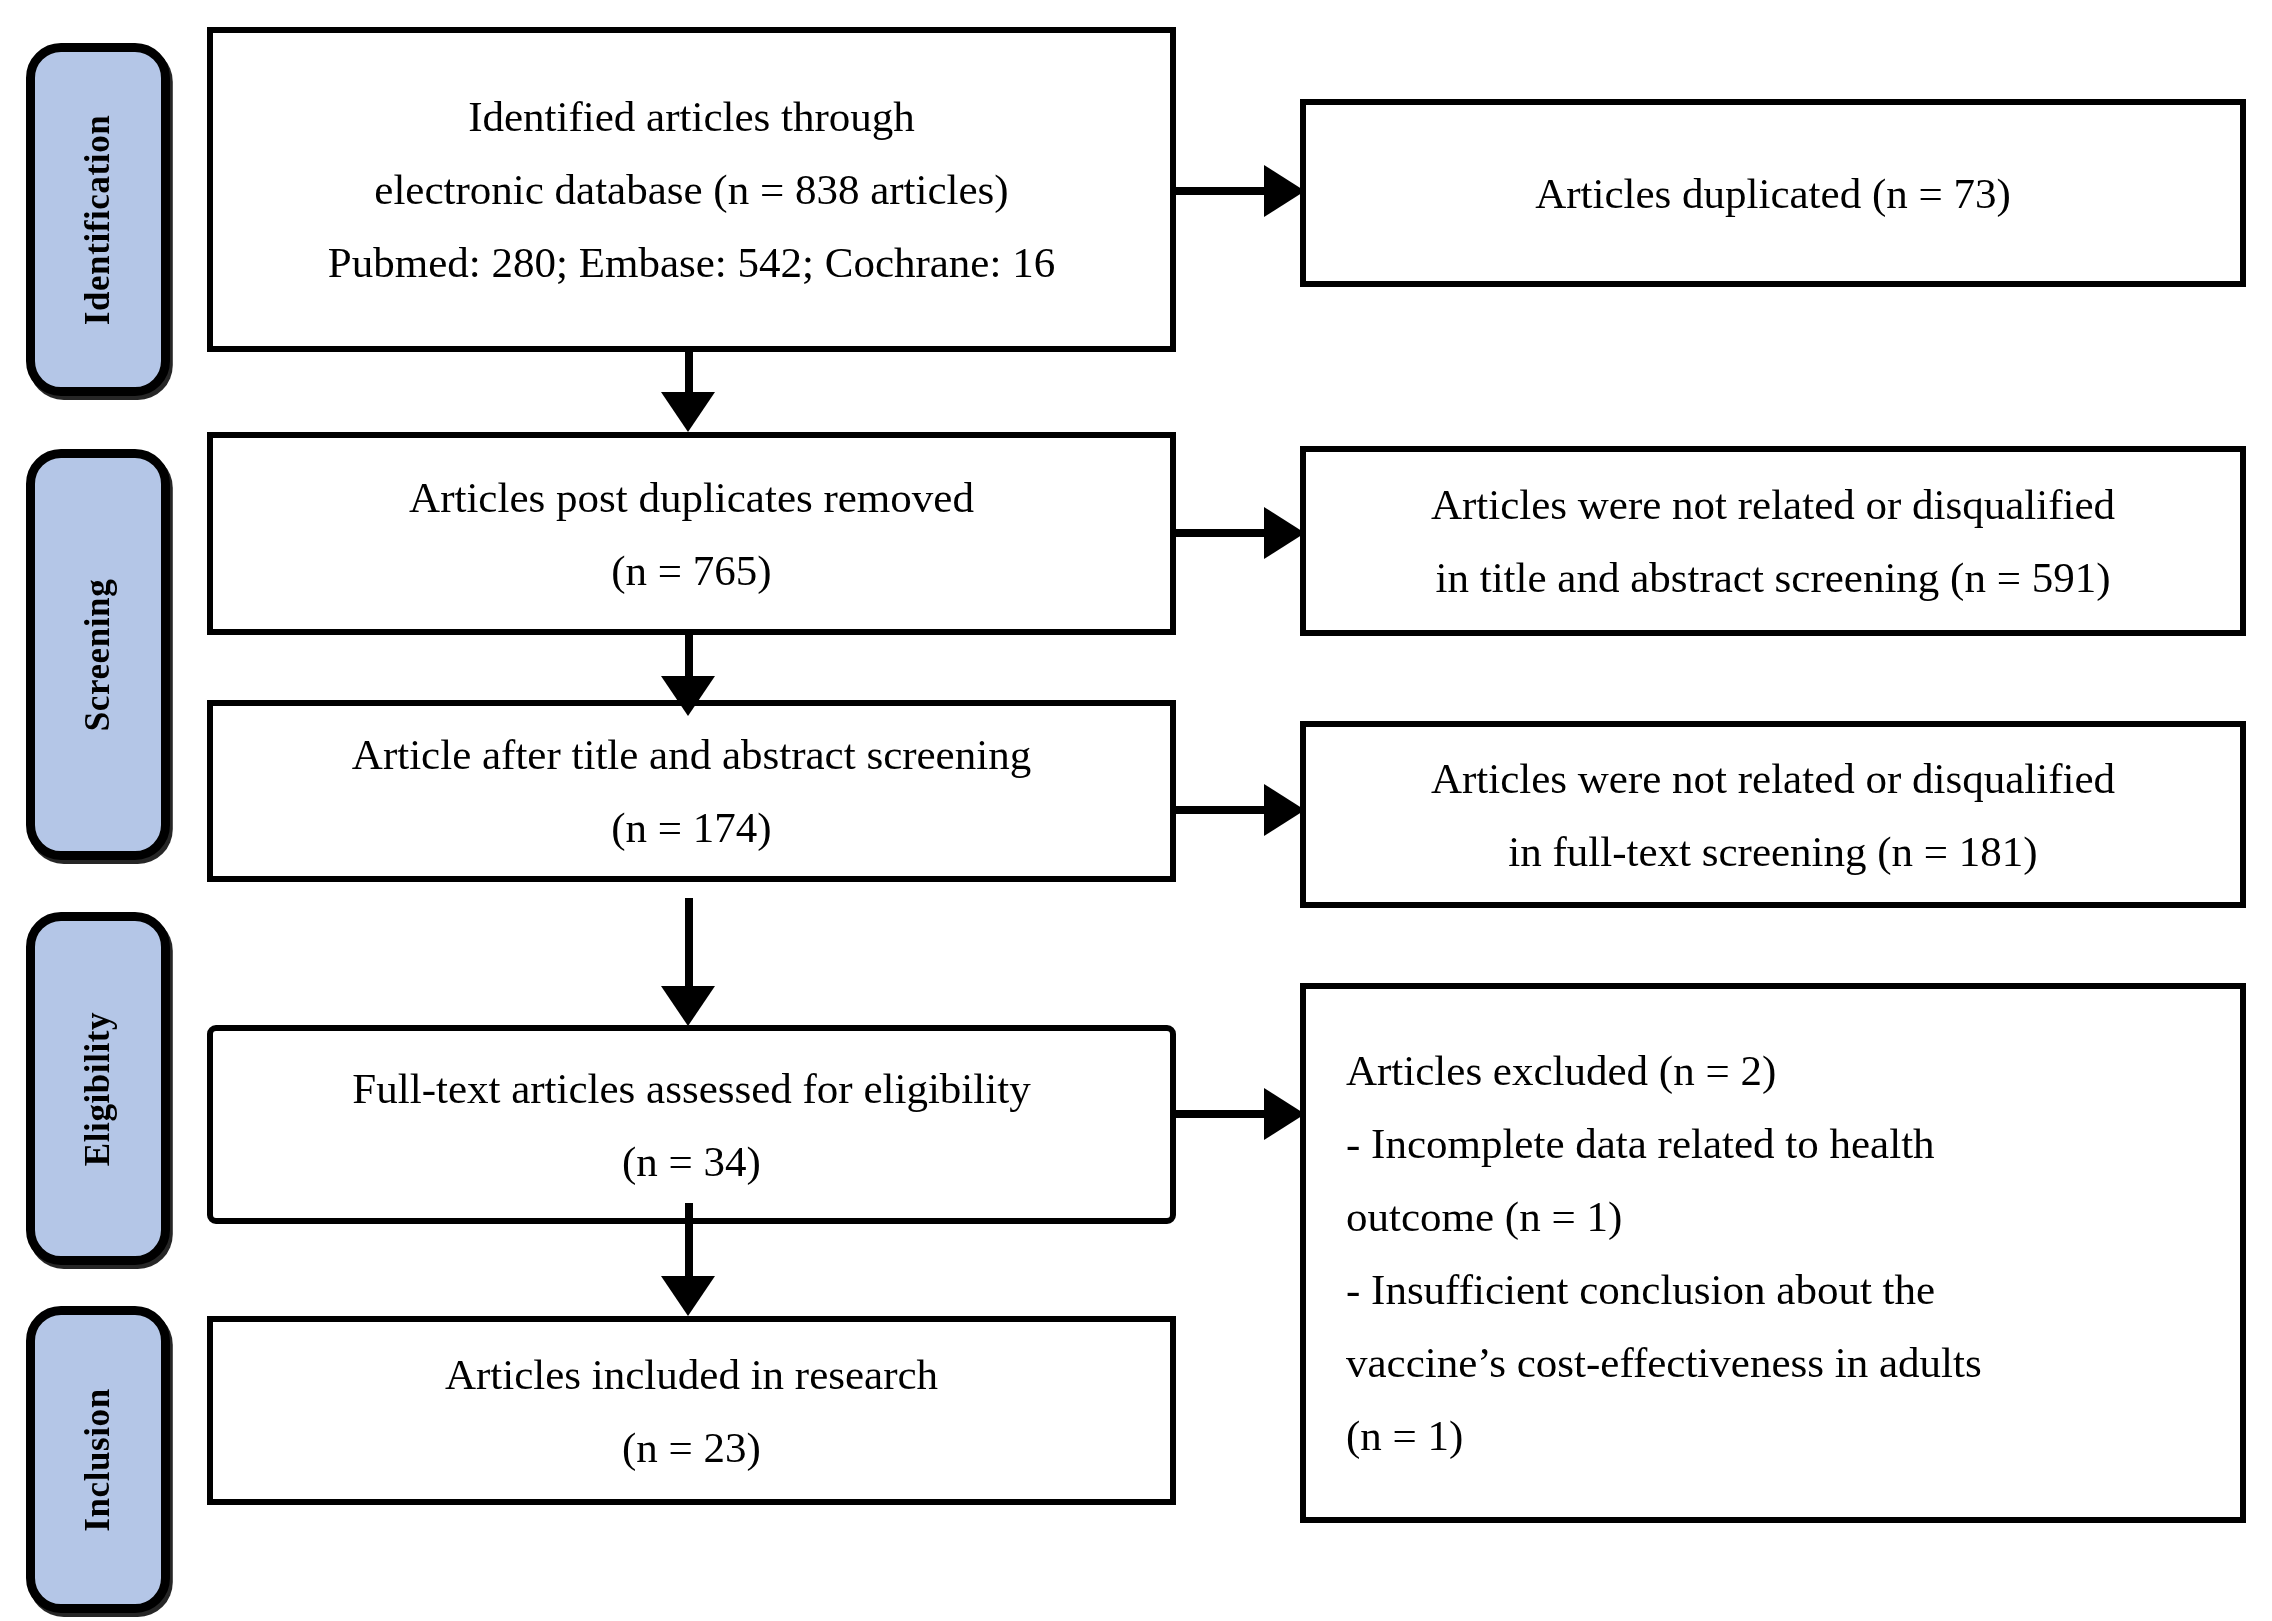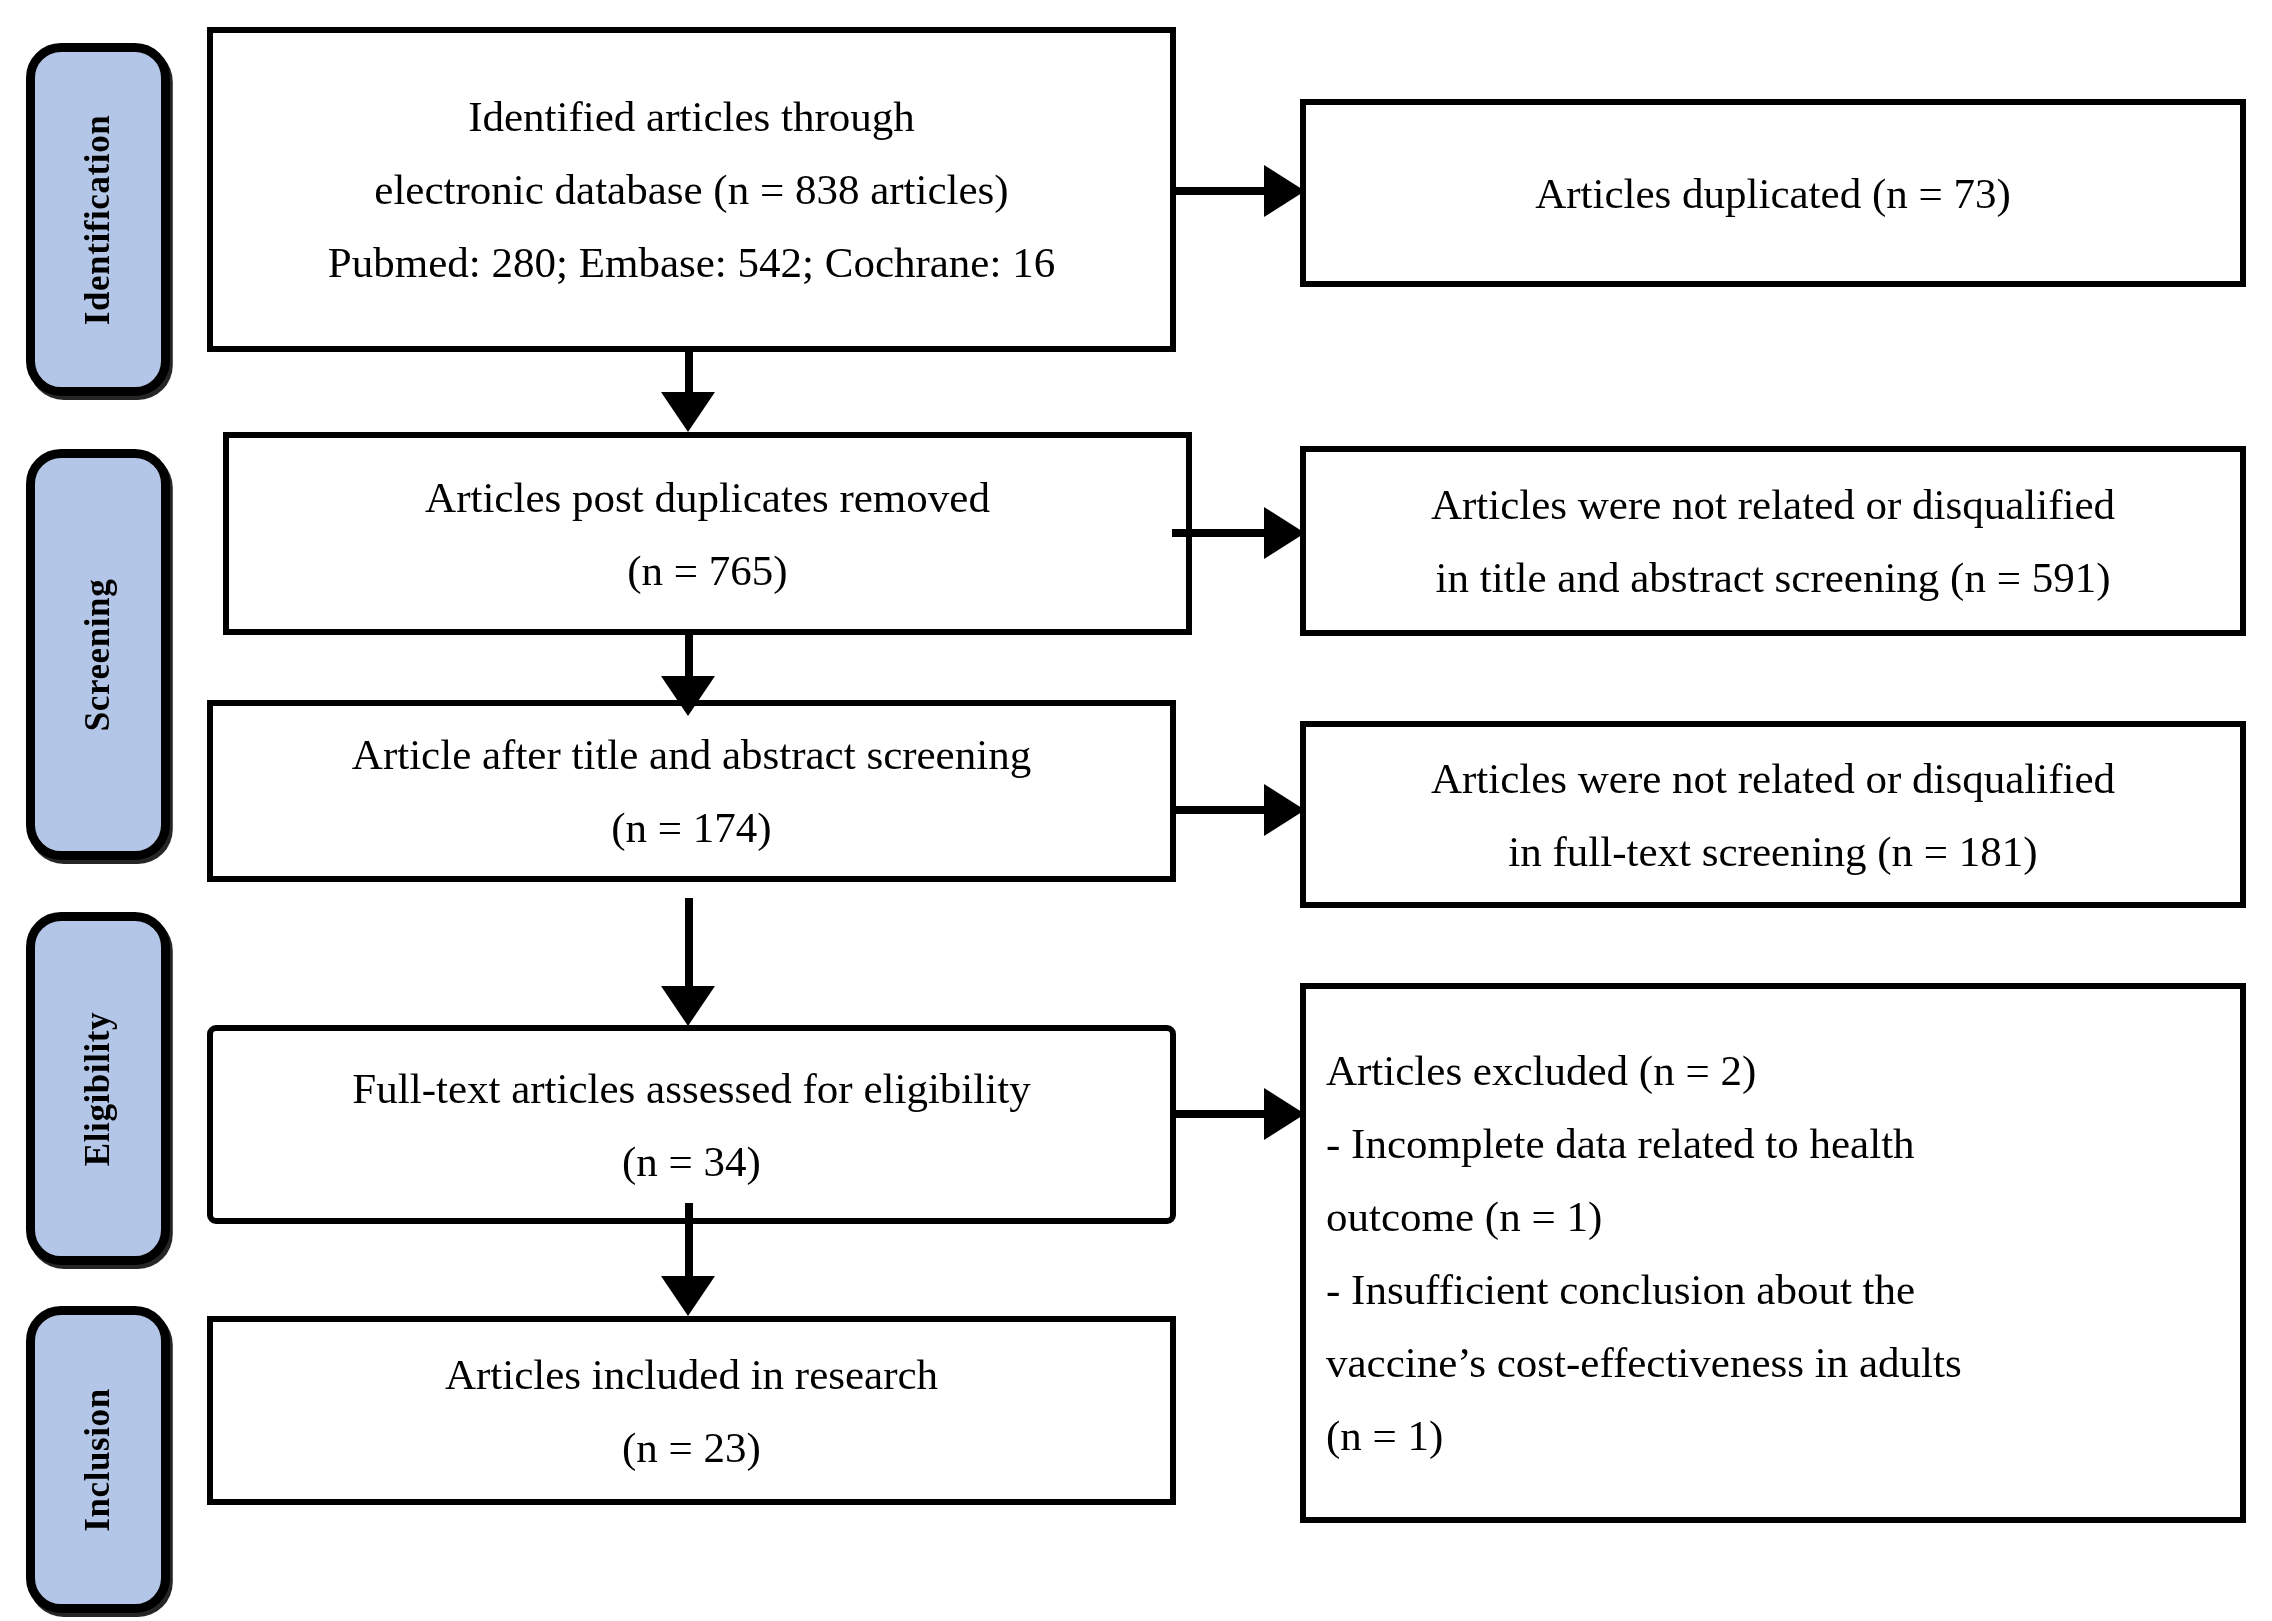--- a/index.html
+++ b/index.html
@@ -57,33 +57,33 @@
   }
   .pbox .line {
     font-size: 43px;
     line-height: 1;
     white-space: nowrap;
     text-align: center;
   }
 
   .mainbox { left: 207px; width: 969px; }
   #mb-0 { top: 27px;   height: 325px; }
-  #mb-1 { top: 432px;  height: 203px; margin-left: 16px; }
+  #mb-1 { top: 432px;  height: 203px; }
   #mb-2 { top: 700px; height: 182px; }
   #mb-3 { top: 1025px; height: 199px; border-radius: 9px; }
   #mb-4 { top: 1316px; height: 189px; }
 
   .sidebox { left: 1300px; width: 946px; }
   #sb-0 { top: 99px;  height: 188px; }
   #sb-1 { top: 446px;  height: 190px; }
   #sb-2 { top: 721px; height: 187px; }
   #sb-3 {
     top: 983px; height: 540px;
     align-items: flex-start;
-    padding: 0 20px;
+    padding: 0 40px;
   }
   #sb-3 .title-line {
     width: 100%;
     text-align: center;
   }
   #sb-3 .line { text-align: left; }
 
   
   .stem-v {
     position: absolute;

